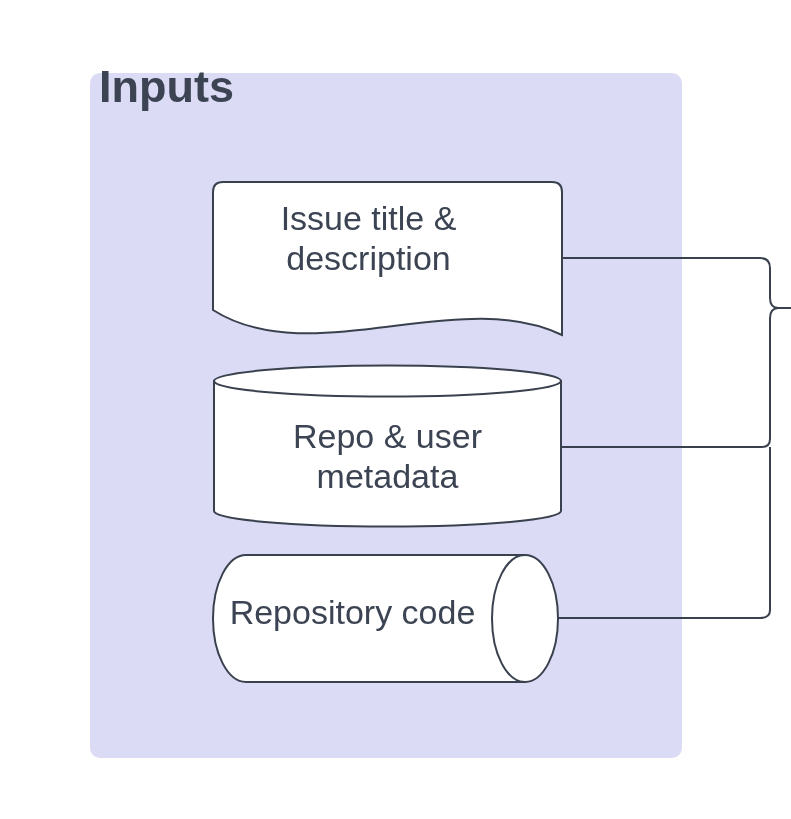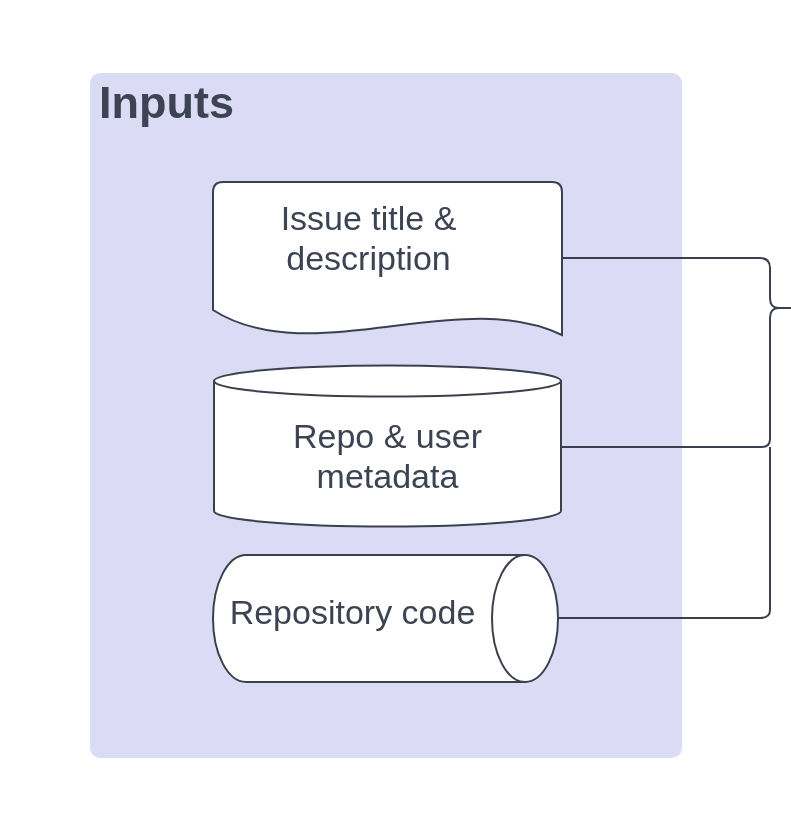--- a/index.html
+++ b/index.html
@@ -20,21 +20,21 @@
     left: 90px;
     top: 73px;
     width: 592px;
     height: 685px;
     background: var(--container-fill, #DBDBF5);
     border-radius: 10px;
   }
   .inputs-title {
     position: absolute;
     left: 99px;
-    top: 76px;
+    top: 60px;
     font-size: 45px;
     line-height: 54px;
     font-weight: bold;
     color: var(--text, #3C4453);
     text-align: right;
   }
   svg.diagram-layer {
     position: absolute;
     left: 0;
     top: 0;

